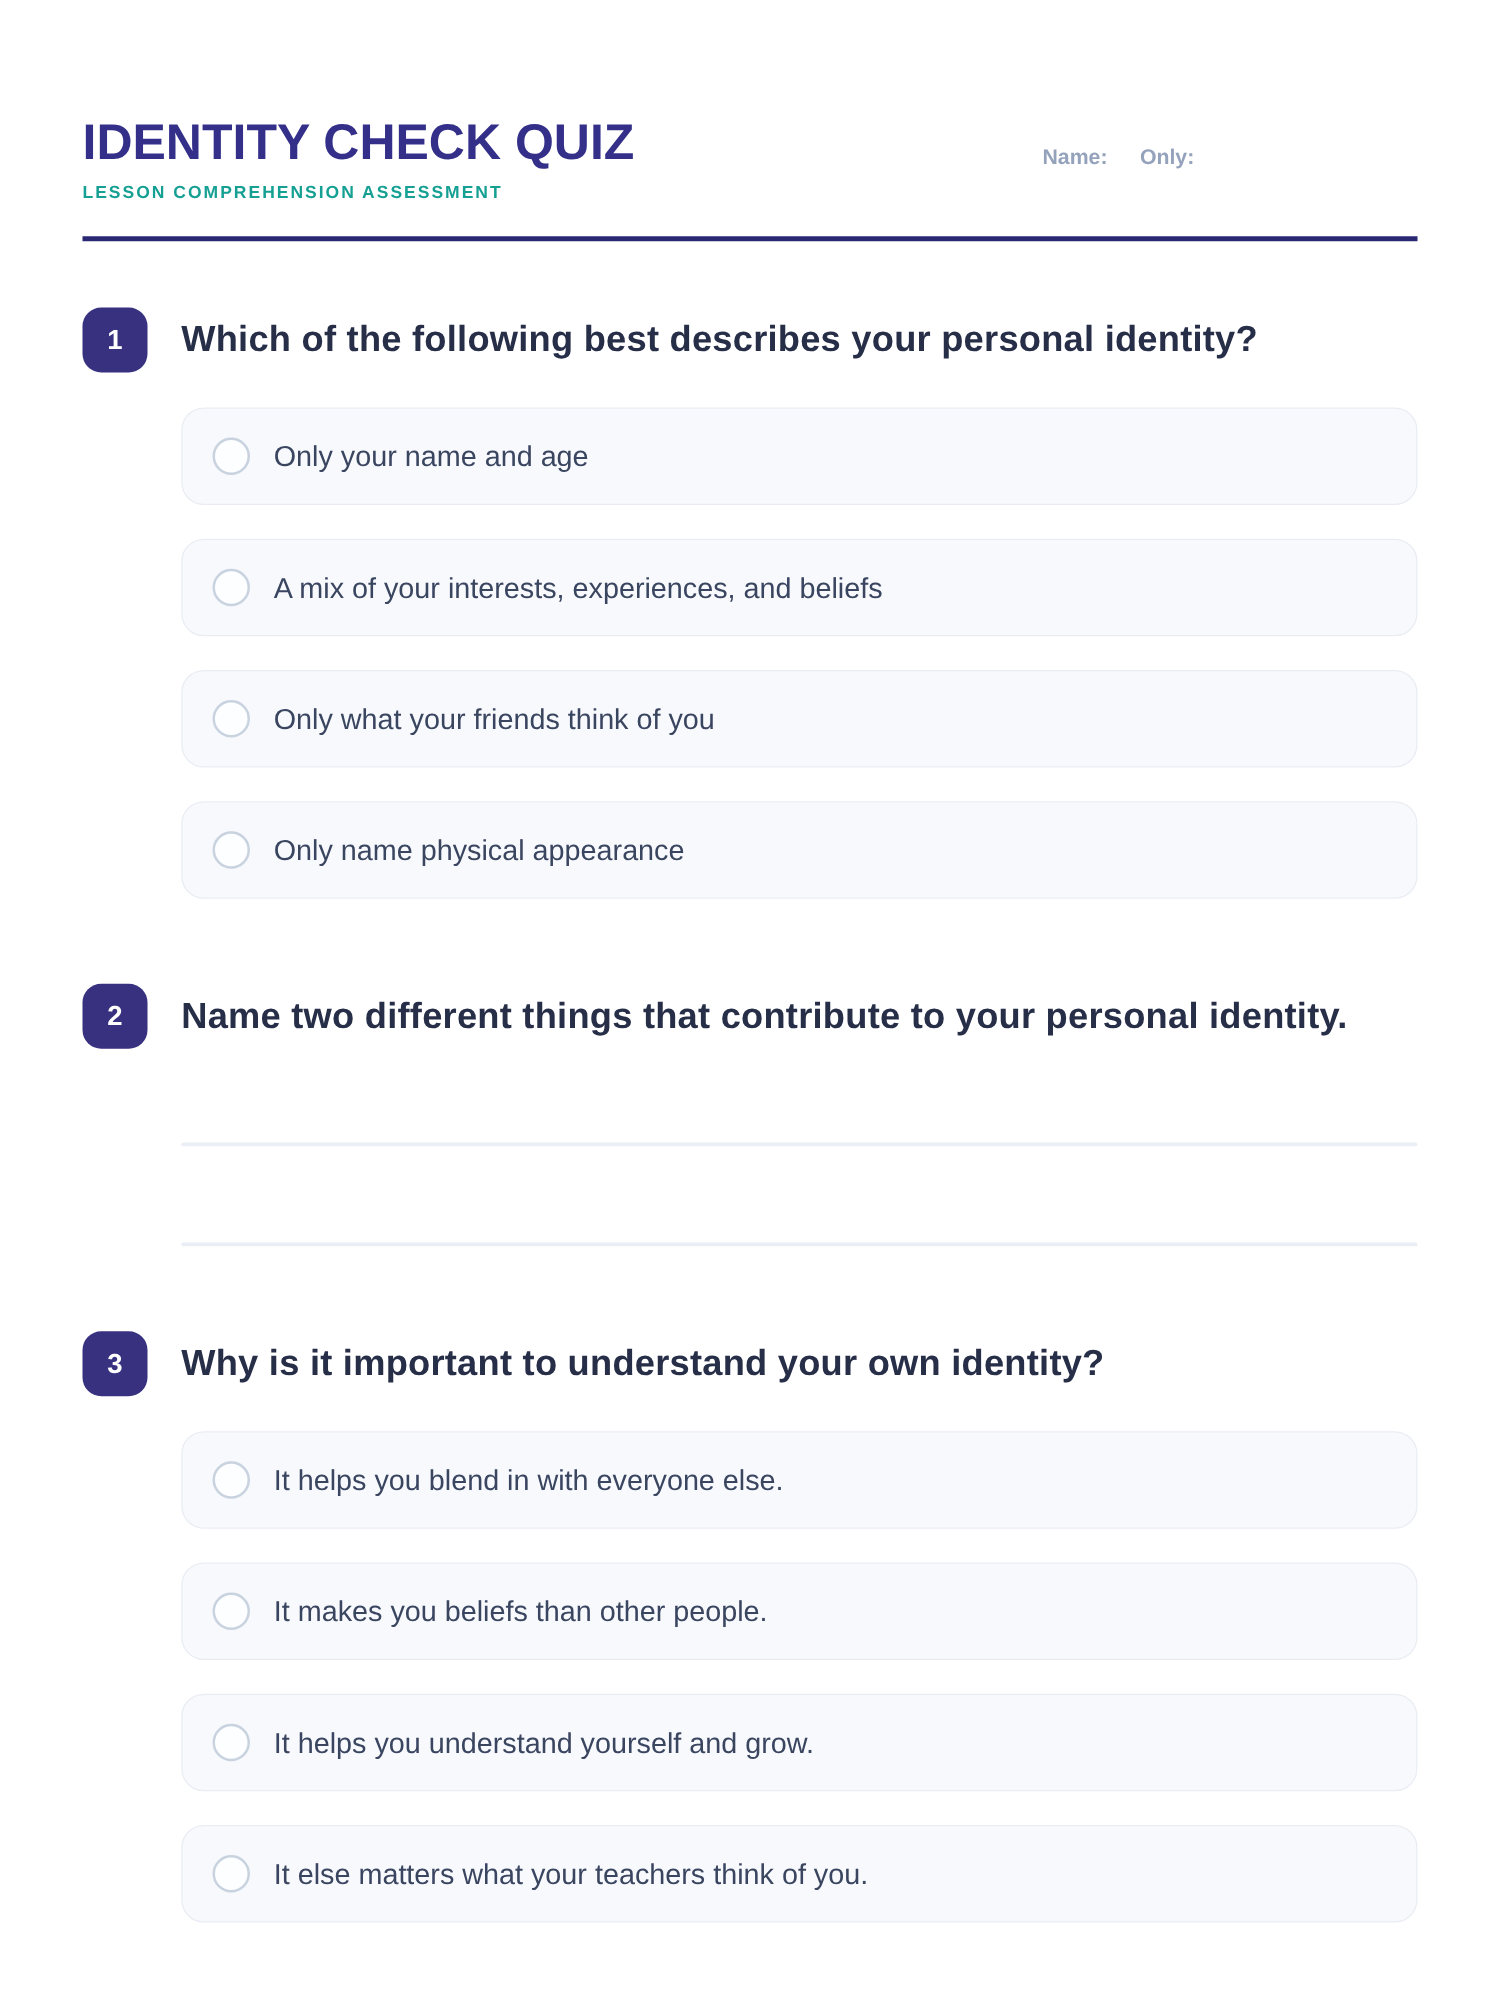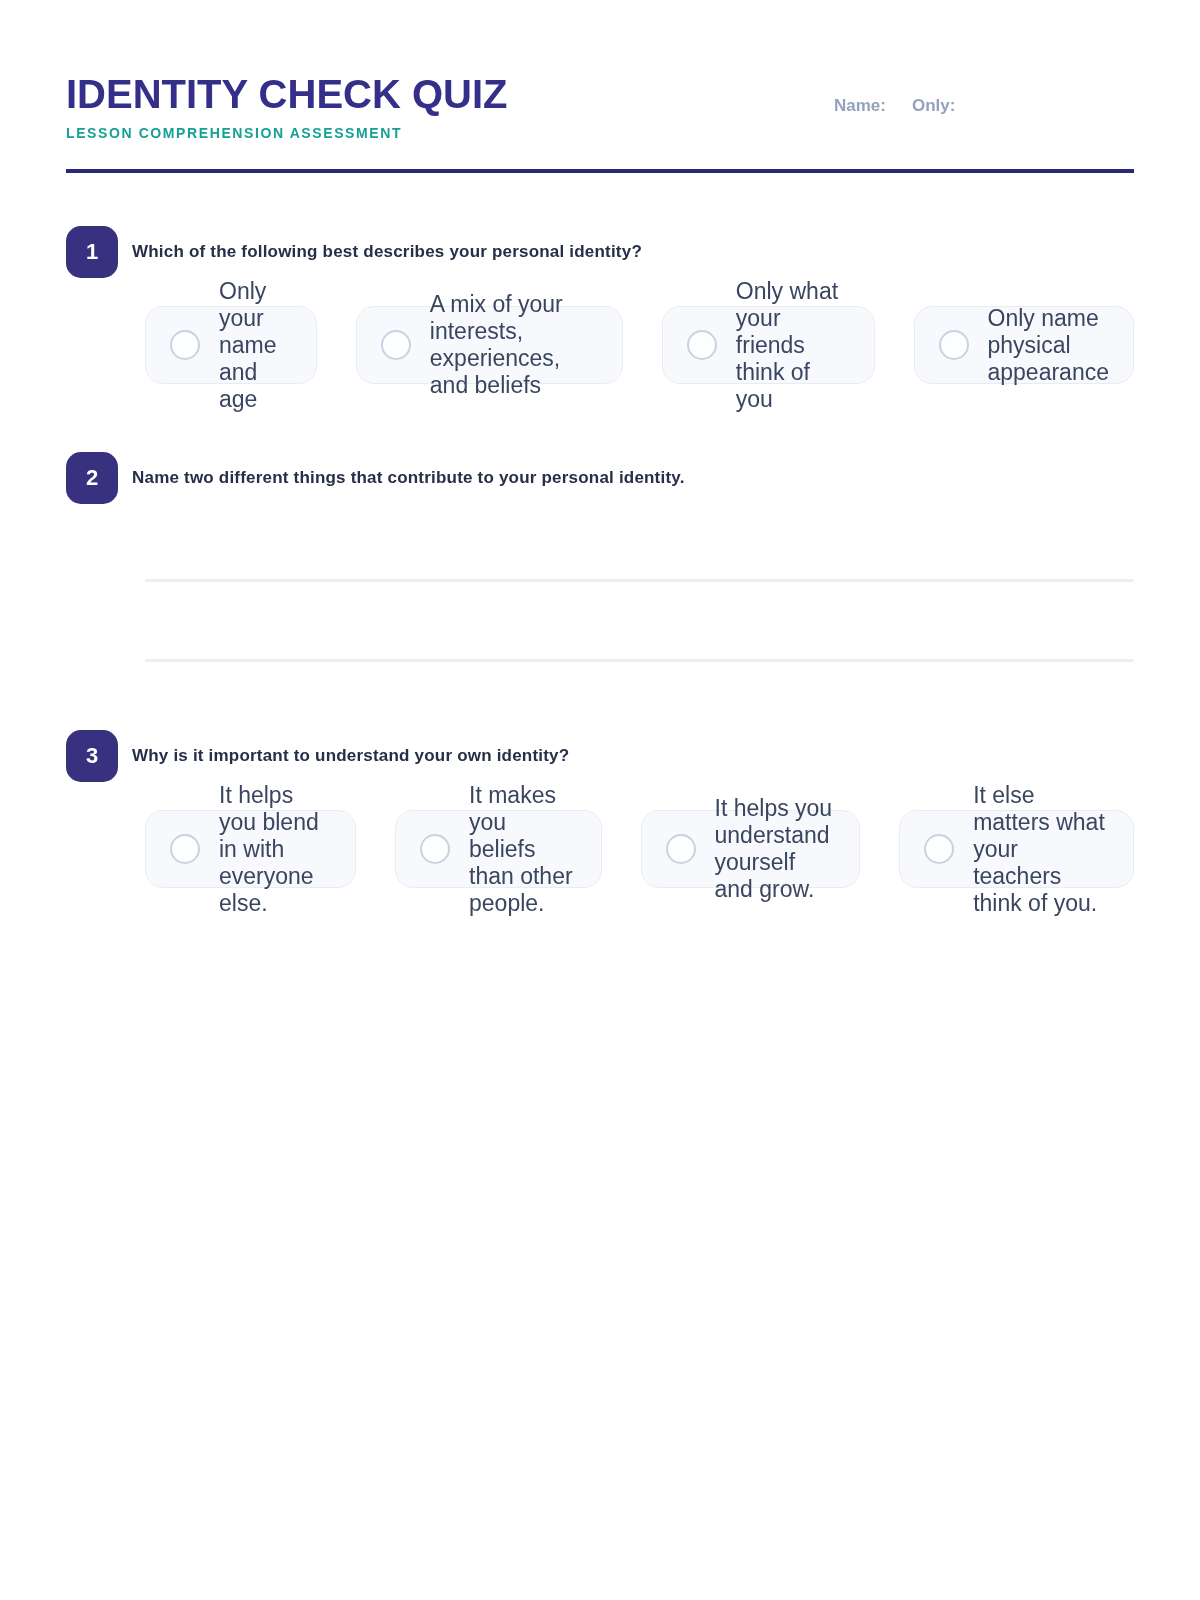--- a/index.html
+++ b/index.html
@@ -1,19 +1,19 @@
 <!DOCTYPE html>
 <html style="--accent-indigo: #34308a; --accent-teal: #16a093; --badge-bg: #373180; --rule-color: #2b2873; --question-color: #272e48; --option-text-color: #3a4560; --card-bg: #f7f9fc; --card-border: #e9edf3; --radio-border: #c9d3e0; --field-label-color: #95a2bc; --field-line-color: #ccd6e3; --answer-line-color: #e9eff5;"><head>
 <meta charset="utf-8">
 <style>
   * { margin: 0; padding: 0; box-sizing: border-box; }
   html, body { width: 1200px; height: 1600px; overflow: hidden; background: #ffffff; }
   body { font-family: "Liberation Sans", "DejaVu Sans", sans-serif; }
 
-  .page { width: 1200px; height: 1600px; padding: 74px 66px 0 66px; background: #fff; }
+  .page { width: 1200px; height: 1600px; padding: 94px 66px 0 66px; background: #fff; }
 
   
   .header { display: flex; justify-content: space-between; align-items: flex-start; }
   .title {
     font-size: 40px; line-height: 1.0; font-weight: 900; letter-spacing: 0px;
     color: var(--accent-indigo, #34308a);
   }
   .subtitle {
     margin-top: 11px; font-size: 14px; font-weight: 700; letter-spacing: 1.6px;
     color: var(--accent-teal, #16a093);
@@ -30,26 +30,26 @@
   .question { margin-top: 68px; }
   .question:first-of-type { margin-top: 53px; }
   .q-head { display: flex; align-items: center; }
   .q-badge {
     width: 52px; height: 52px; border-radius: 15px; flex: 0 0 52px;
     background: var(--badge-bg, #373180); color: #ffffff;
     display: flex; align-items: center; justify-content: center;
     font-size: 22px; font-weight: 700;
   }
   .q-text {
-    margin-left: 14px; font-size: 17px; font-weight: 700; letter-spacing: 0.2px;
+    margin-left: 27px; font-size: 29px; font-weight: 700; letter-spacing: 0.2px;
     color: var(--question-color, #272e48);
     text-align: center;
   }
 
-  .options { margin-top: 28px; margin-left: 79px; display: flex; flex-direction: row; gap: 39px; }
+  .options { margin-top: 28px; margin-left: 79px; display: flex; flex-direction: column; gap: 27px; }
   .option-card {
     height: 78px; border-radius: 18px;
     background: var(--card-bg, #f7f9fc);
     border: 1px solid var(--card-border, #e9edf3);
     display: flex; align-items: center; padding: 0 24px;
   }
   .radio {
     width: 30px; height: 30px; border-radius: 50%; flex: 0 0 30px;
     border: 2px solid var(--radio-border, #c9d3e0); background: #fdfeff;
   }

